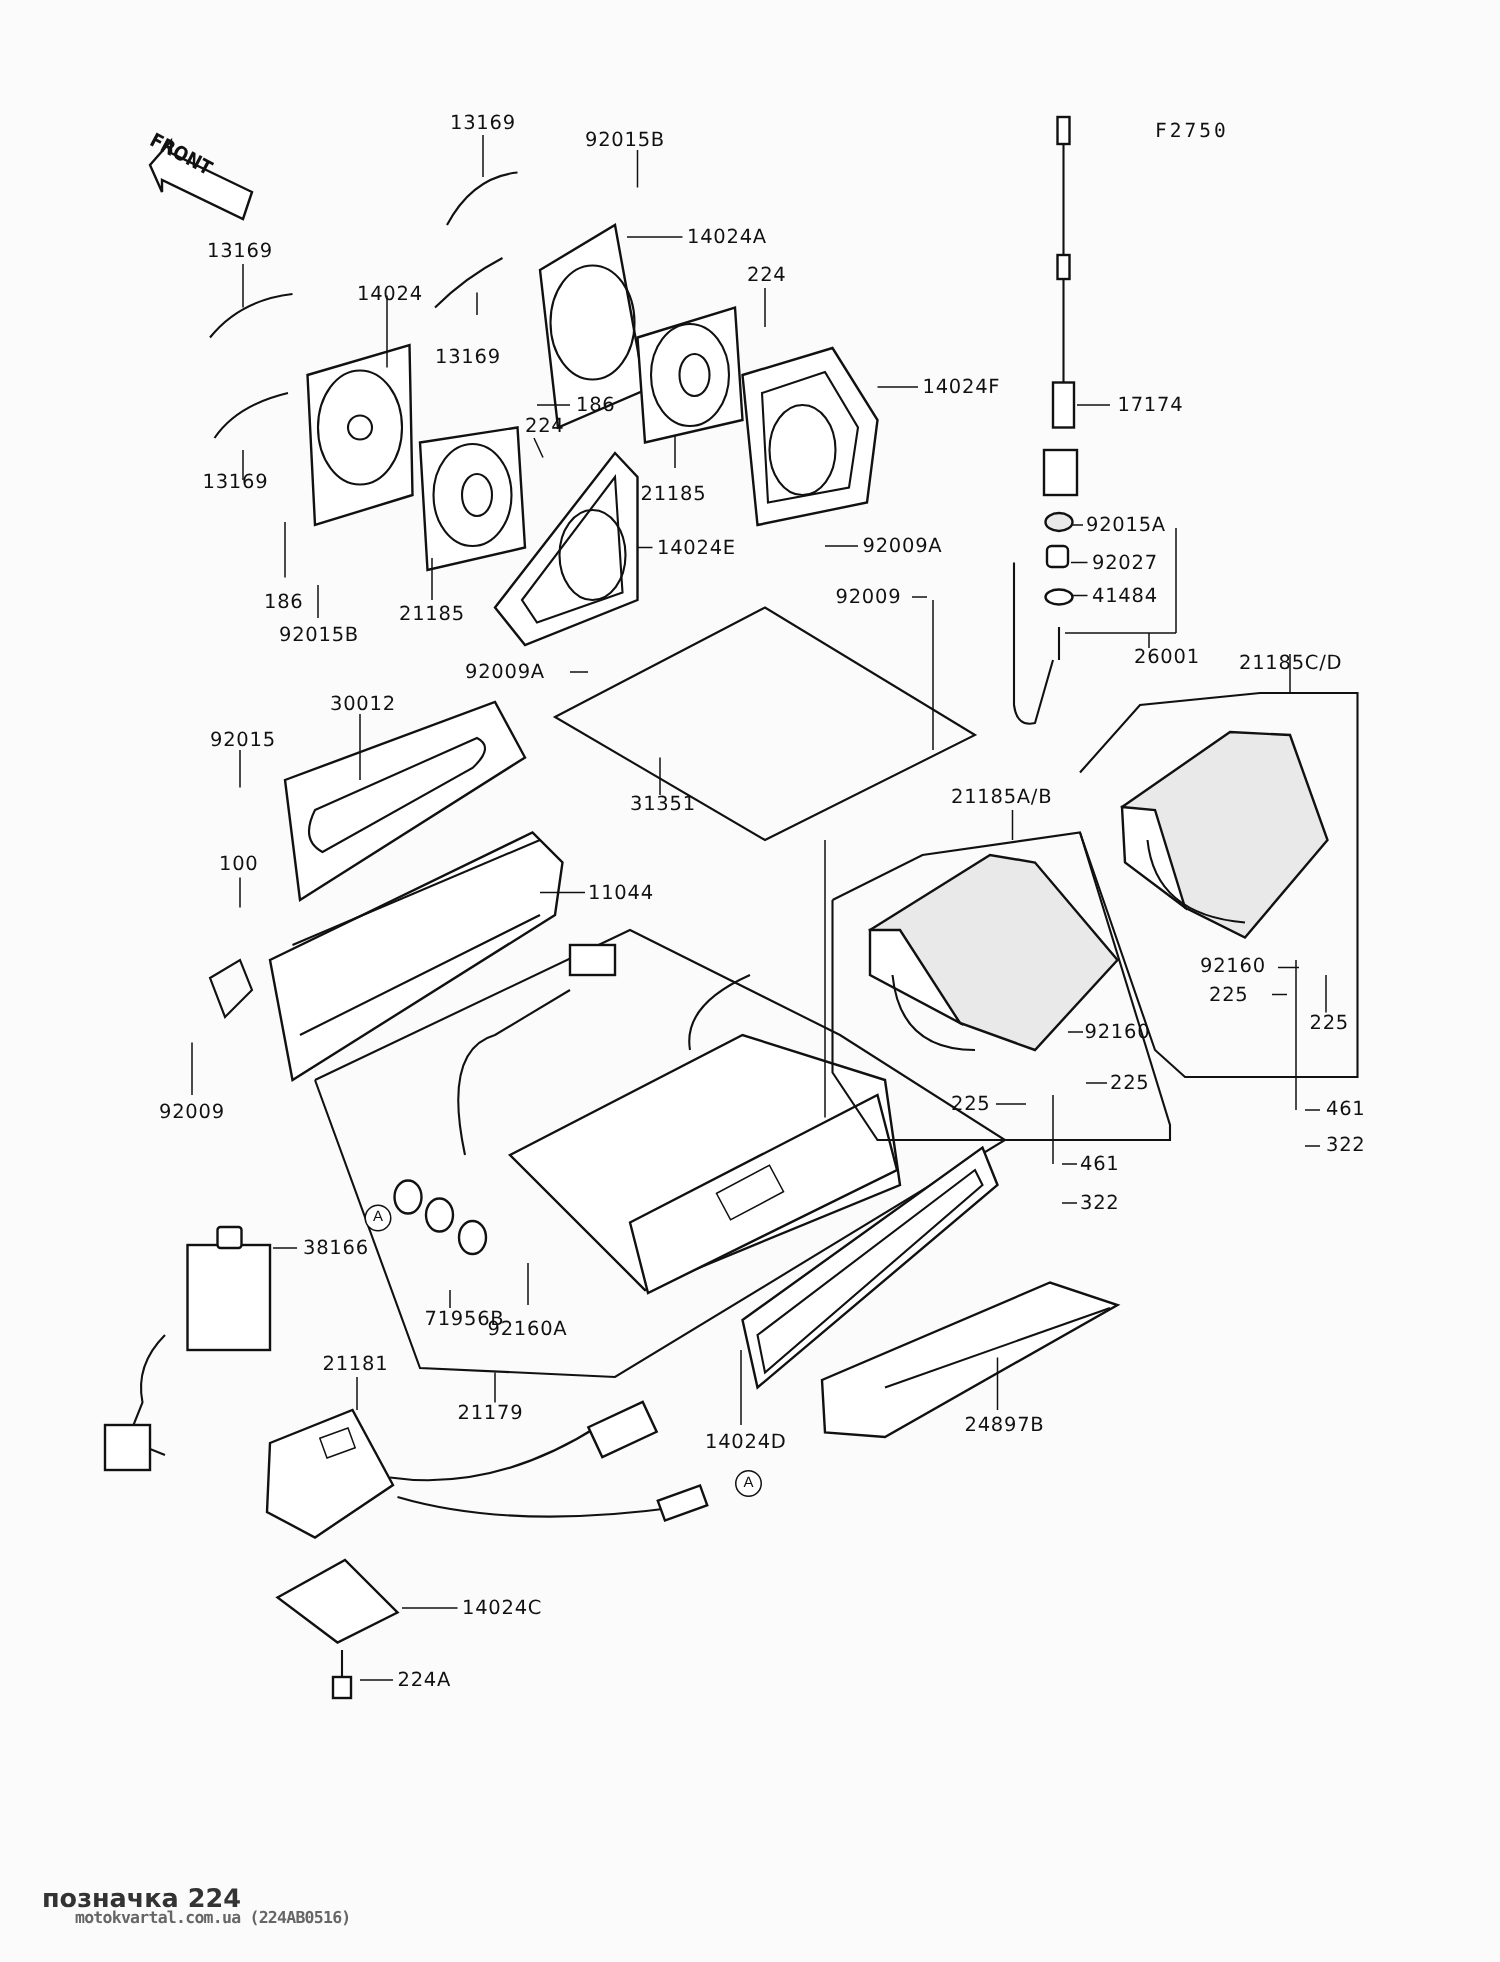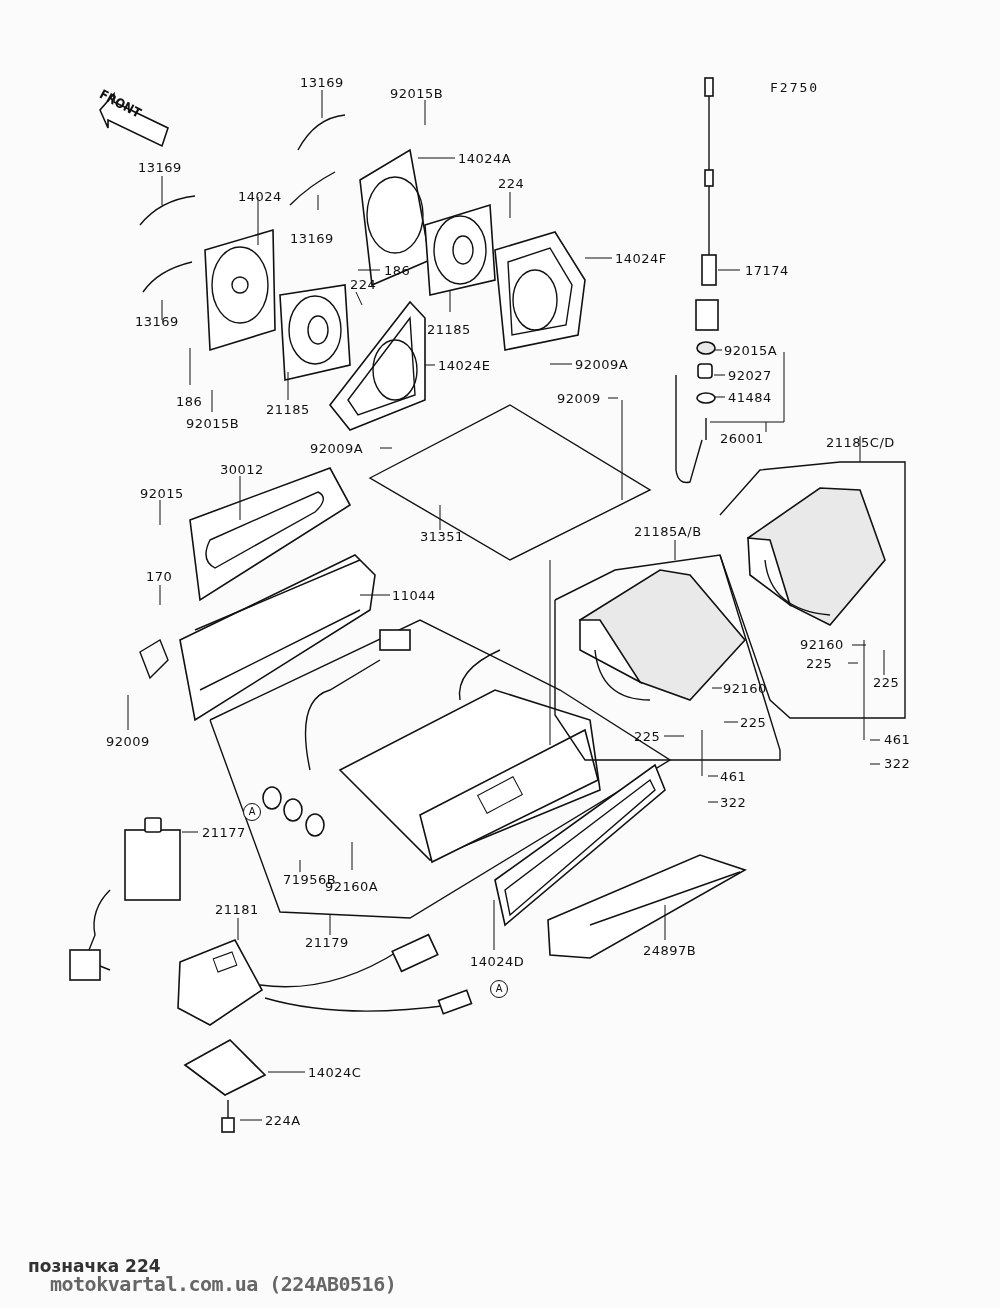--- a/index.html
+++ b/index.html
@@ -19,21 +19,21 @@
       color: #111; line-height: 14px; white-space: nowrap; letter-spacing: 0.5px;
     }
     .fig { position: absolute; left: 770px; top: 80px; font-family: "DejaVu Sans Mono", monospace; font-size: 13px; letter-spacing: 2px; color: #111; }
     .front {
       position: absolute; left: 98px; top: 96px; transform: rotate(28deg);
       font-family: "DejaVu Sans Condensed","DejaVu Sans", sans-serif; font-weight: bold; font-size: 13px; color: #111;
     }
     .circ { position: absolute; width: 16px; height: 16px; border: 1.4px solid #111; border-radius: 50%;
       font-size: 10px; text-align: center; line-height: 16px; background: #fff; color: #111; }
     .wm1 { position: absolute; left: 28px; top: 1256px; font-family: "DejaVu Sans", sans-serif; font-weight: bold; font-size: 17px; color: #333; }
-    .wm2 { position: absolute; left: 2px; top: 1272px; font-family: "DejaVu Sans Mono", monospace; font-weight: bold; font-size: 20px; color: #666; letter-spacing: -0.5px; padding-left: 48px; }
+    .wm2 { position: absolute; left: 2px; top: 1272px; font-family: "DejaVu Sans Mono", monospace; font-weight: bold; font-size: 11px; color: #666; letter-spacing: -0.5px; padding-left: 48px; }
   </style>
 </head>
 <body>
 
 <svg id="diagram" viewBox="0 0 1000 1308" xmlns="http://www.w3.org/2000/svg">
 
   <g>
     <polygon class="pf" points="100,110 114,94 114,102 168,128 162,146 108,120 108,128"></polygon>
   </g>
 
@@ -243,40 +243,40 @@
 <div class="lbl" style="left:438px;top:359px">14024E</div>
 <div class="lbl" style="left:575px;top:358px">92009A</div>
 <div class="lbl" style="left:724px;top:344px">92015A</div>
 <div class="lbl" style="left:728px;top:369px">92027</div>
 <div class="lbl" style="left:728px;top:391px">41484</div>
 <div class="lbl" style="left:176px;top:395px">186</div>
 <div class="lbl" style="left:266px;top:403px">21185</div>
 <div class="lbl" style="left:186px;top:417px">92015B</div>
 <div class="lbl" style="left:557px;top:392px">92009</div>
 <div class="lbl" style="left:310px;top:442px">92009A</div>
-<div class="lbl" style="left:720px;top:432px">26001</div>
+<div class="lbl" style="left:756px;top:432px">26001</div>
 <div class="lbl" style="left:826px;top:436px">21185C/D</div>
 <div class="lbl" style="left:220px;top:463px">30012</div>
 <div class="lbl" style="left:140px;top:487px">92015</div>
 <div class="lbl" style="left:420px;top:530px">31351</div>
 <div class="lbl" style="left:634px;top:525px">21185A/B</div>
-<div class="lbl" style="left:146px;top:570px">170</div>
+<div class="lbl" style="left:146px;top:570px">100</div>
 <div class="lbl" style="left:392px;top:589px">11044</div>
 <div class="lbl" style="left:800px;top:638px">92160</div>
 <div class="lbl" style="left:806px;top:657px">225</div>
 <div class="lbl" style="left:873px;top:676px">225</div>
 <div class="lbl" style="left:723px;top:682px">92160</div>
 <div class="lbl" style="left:740px;top:716px">225</div>
 <div class="lbl" style="left:634px;top:730px">225</div>
 <div class="lbl" style="left:884px;top:733px">461</div>
 <div class="lbl" style="left:720px;top:770px">461</div>
 <div class="lbl" style="left:884px;top:757px">322</div>
 <div class="lbl" style="left:720px;top:796px">322</div>
 <div class="lbl" style="left:106px;top:735px">92009</div>
-<div class="lbl" style="left:202px;top:826px">21177</div>
+<div class="lbl" style="left:202px;top:826px">38166</div>
 <div class="lbl" style="left:283px;top:873px">71956B</div>
 <div class="lbl" style="left:325px;top:880px">92160A</div>
 <div class="lbl" style="left:215px;top:903px">21181</div>
 <div class="lbl" style="left:305px;top:936px">21179</div>
 <div class="lbl" style="left:470px;top:955px">14024D</div>
 <div class="lbl" style="left:643px;top:944px">24897B</div>
 <div class="lbl" style="left:308px;top:1066px">14024C</div>
 <div class="lbl" style="left:265px;top:1114px">224A</div>
 
 <div class="circ" style="left:243px;top:803px">A</div>

